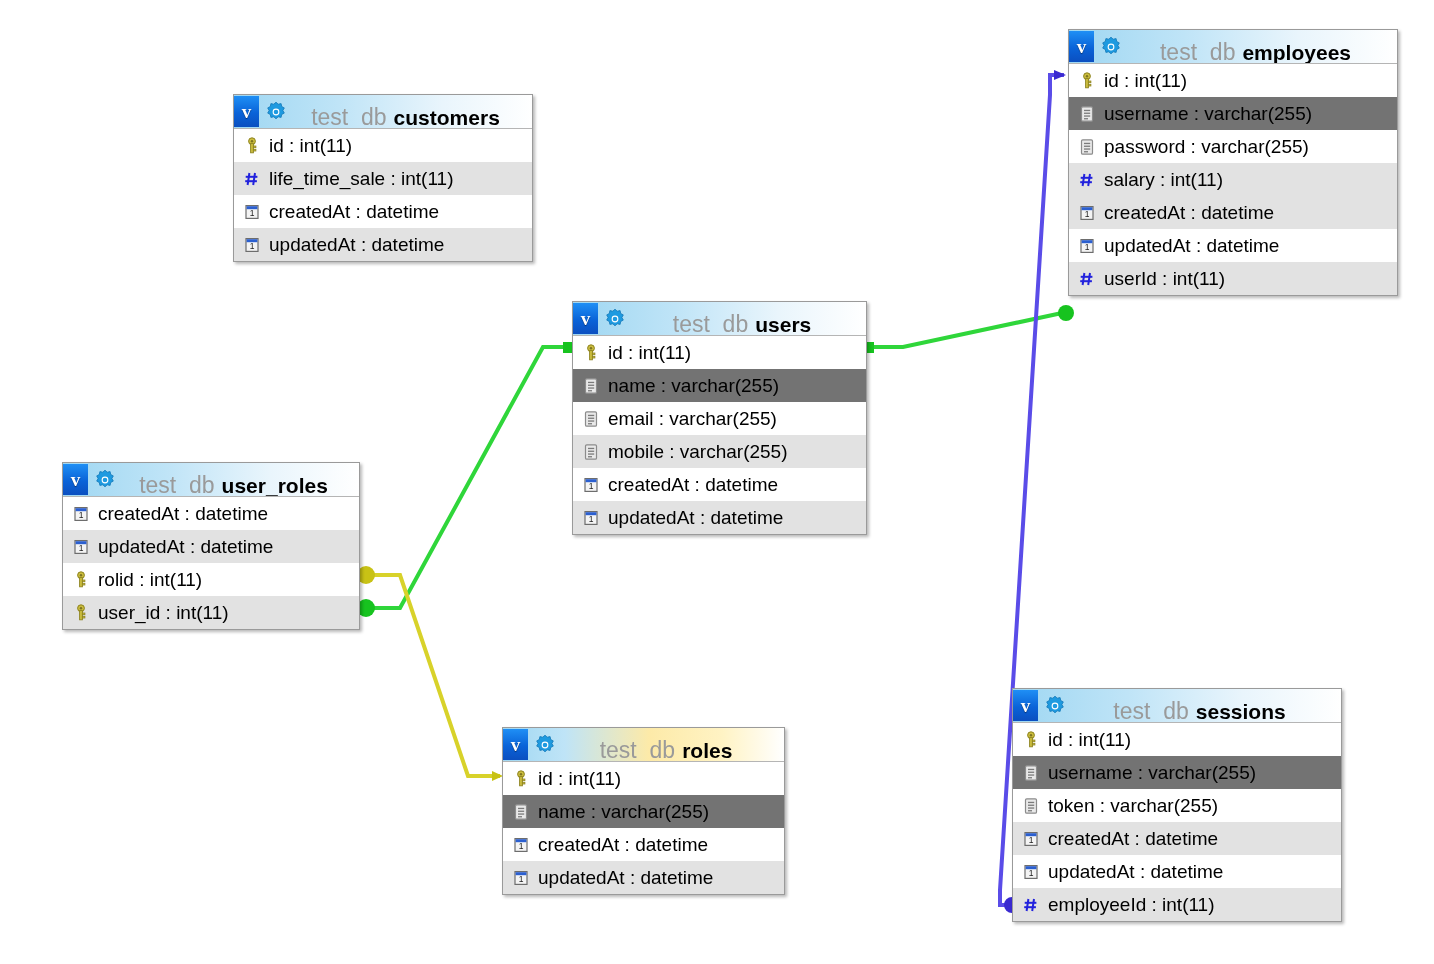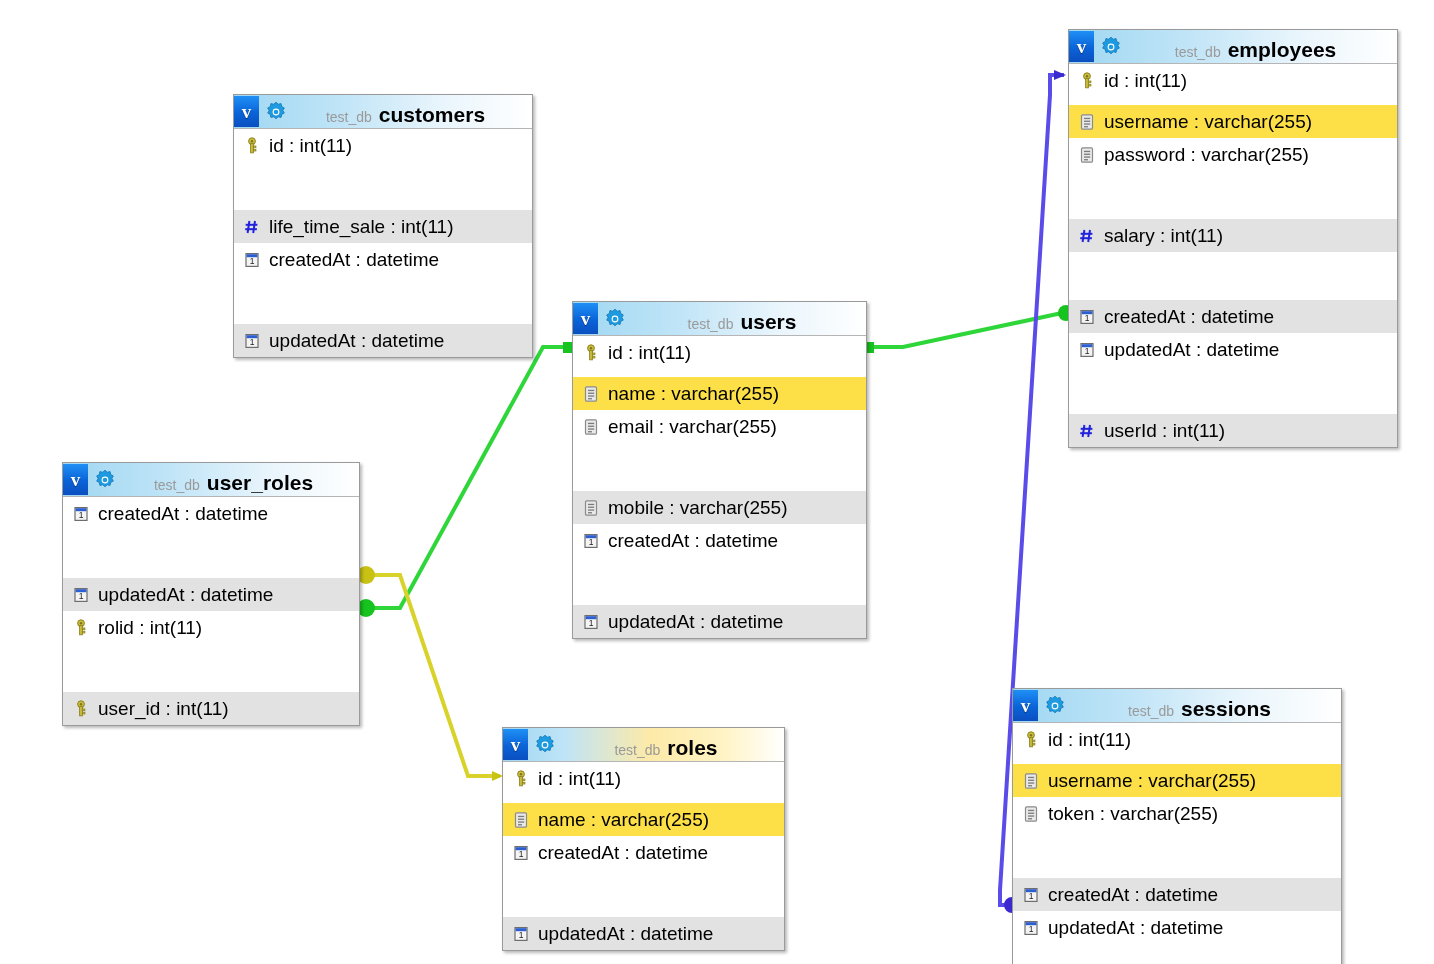--- a/index.html
+++ b/index.html
@@ -48,37 +48,37 @@
     width:26px;height:26px;flex:0 0 auto;margin-left:4px;
     display:flex;align-items:center;justify-content:center;
   }
   .title-wrap{
     flex:1 1 auto;
     display:flex;align-items:baseline;justify-content:center;
     gap:7px;
     padding-right:10px;
     white-space:nowrap;
   }
-  .schema{color:#9a9a9a;font-size:14px;margin-top:12px;}
+  .schema{color:#9a9a9a;font-size:23px;margin-top:12px;}
   .tname{color:#000000;font-size:21px;font-weight:bold;}
 
   .row{
     height:33px;
     display:flex;
     align-items:center;
     padding-left:7px;
     white-space:nowrap;
     font-size:19px;
     color:#000000;
     position:relative;
     box-sizing:border-box;
   }
   .row.white{background:#ffffff;text-align:right;}
-  .row.gray{background:#e2e2e2;margin-top:48px;}
-  .row.pink{background:#fde047;margin-top:8px;}
+  .row.gray{background:#e2e2e2;}
+  .row.pink{background:#737373;}
   .ic{width:21px;height:21px;flex:0 0 auto;margin-right:7px;display:flex;align-items:center;justify-content:center;}
   .lbl{line-height:1;}
 
   
 </style>
 </head>
 <body>
 
 <div id="canvas">
 

